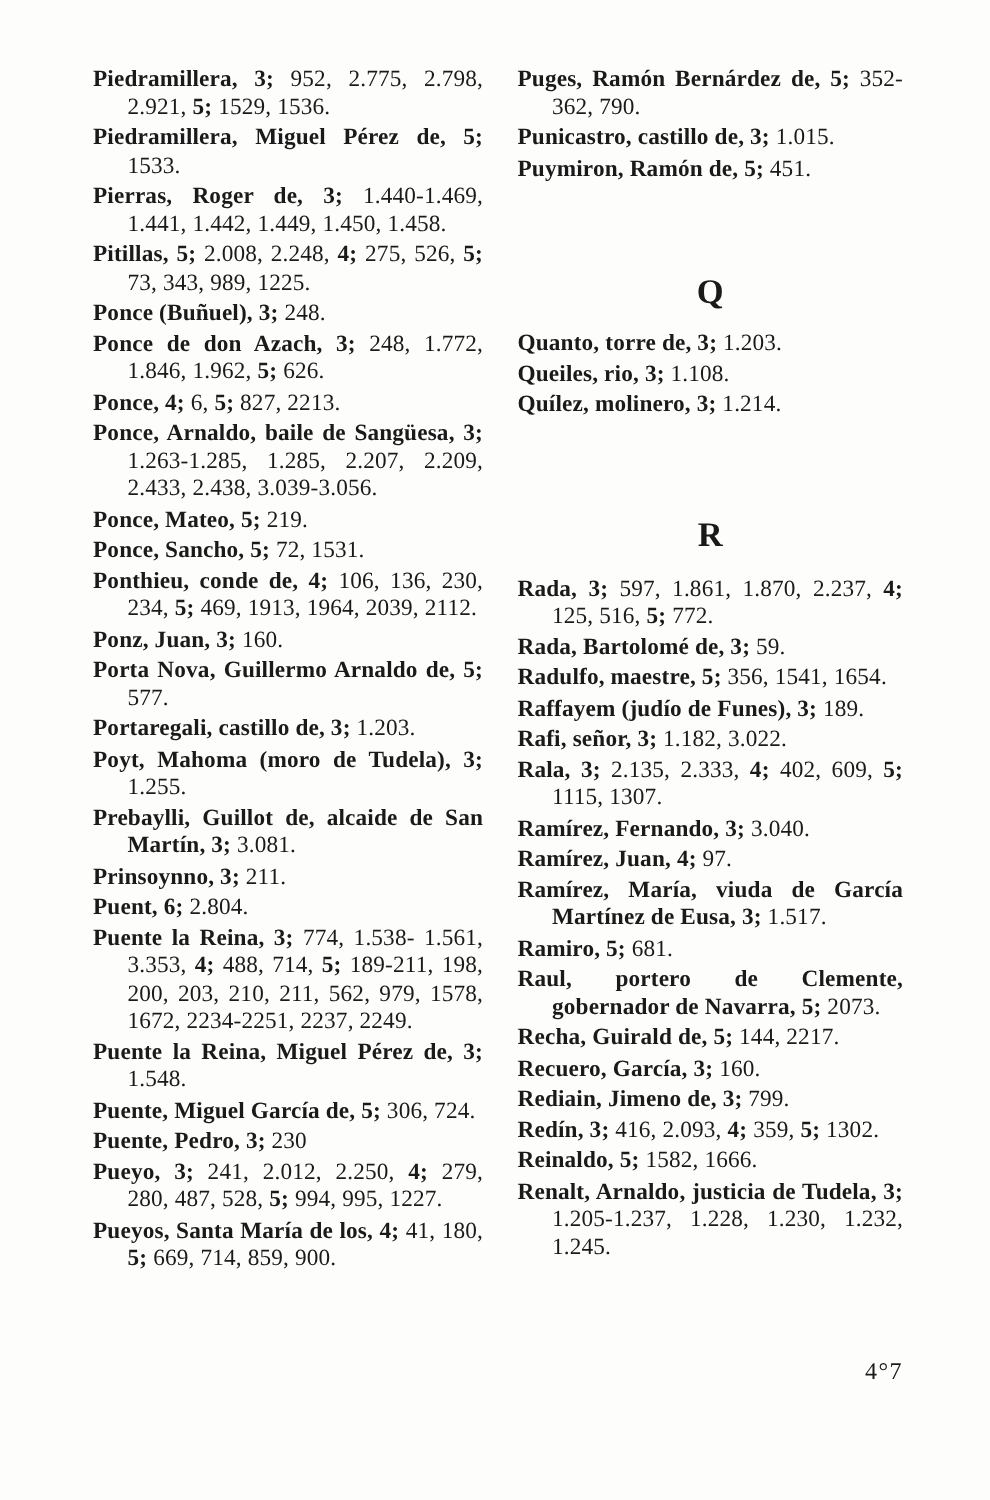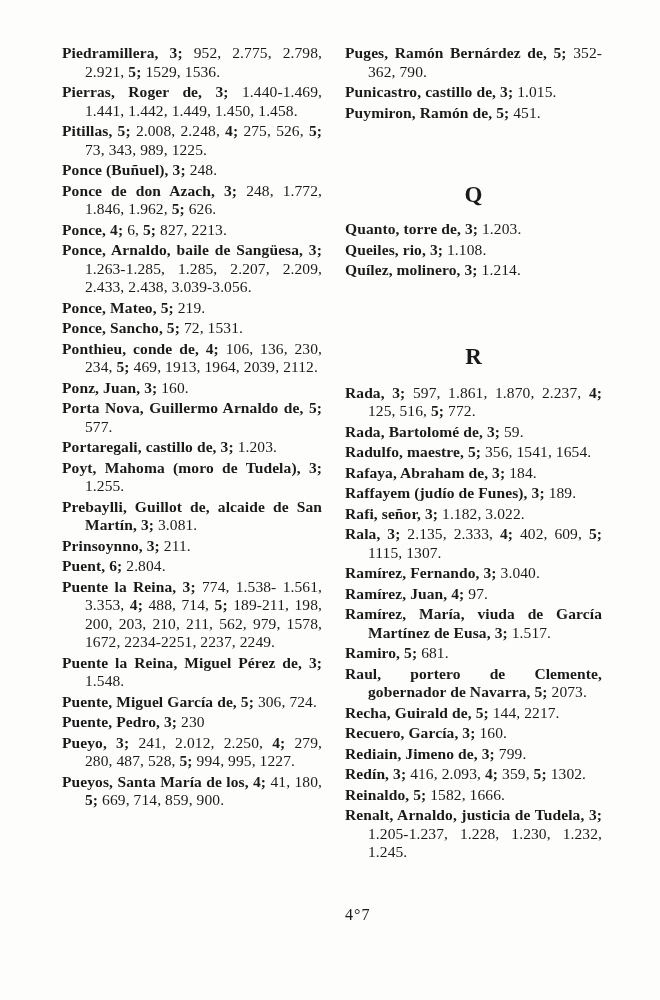--- a/index.html
+++ b/index.html
@@ -54,30 +54,32 @@
   }
   h2[data-name="section-header-r"] {
     margin-top: 64px;
     margin-bottom: 14px;
   }
   .page-number {
     position: absolute;
     top: 906px;
     left: 345px;
     width: 257px;
+    text-align: right;
     font-size: 16px;
     letter-spacing: 1px;
   }
 </style>
 </head>
 <body style="background: rgb(253, 253, 251); color: rgb(26, 26, 26);">
 
 <div class="page" data-name="book-page">
   <div class="column column-left" data-name="left-column">
       <p class="entry" data-name="index-entry"><span class="b" data-name="entry-headword">Piedramillera, 3;</span><span data-name="entry-references"> 952, 2.775, 2.798, 2.921, </span><span class="b" data-name="entry-headword">5;</span><span data-name="entry-references"> 1529, 1536.</span></p>
+      <p class="entry" data-name="index-entry"><span class="b" data-name="entry-headword">Piedramillera, Miguel Pérez de, 5;</span><span data-name="entry-references"> 1533.</span></p>
       <p class="entry" data-name="index-entry"><span class="b" data-name="entry-headword">Pierras, Roger de, 3;</span><span data-name="entry-references"> 1.440-1.469, 1.441, 1.442, 1.449, 1.450, 1.458.</span></p>
       <p class="entry" data-name="index-entry"><span class="b" data-name="entry-headword">Pitillas, 5;</span><span data-name="entry-references"> 2.008, 2.248, </span><span class="b" data-name="entry-headword">4;</span><span data-name="entry-references"> 275, 526, </span><span class="b" data-name="entry-headword">5;</span><span data-name="entry-references"> 73, 343, 989, 1225.</span></p>
       <p class="entry" data-name="index-entry"><span class="b" data-name="entry-headword">Ponce (Buñuel), 3;</span><span data-name="entry-references"> 248.</span></p>
       <p class="entry" data-name="index-entry"><span class="b" data-name="entry-headword">Ponce de don Azach, 3;</span><span data-name="entry-references"> 248, 1.772, 1.846, 1.962, </span><span class="b" data-name="entry-headword">5;</span><span data-name="entry-references"> 626.</span></p>
       <p class="entry" data-name="index-entry"><span class="b" data-name="entry-headword">Ponce, 4;</span><span data-name="entry-references"> 6, </span><span class="b" data-name="entry-headword">5;</span><span data-name="entry-references"> 827, 2213.</span></p>
       <p class="entry" data-name="index-entry"><span class="b" data-name="entry-headword">Ponce, Arnaldo, baile de Sangüesa, 3;</span><span data-name="entry-references"> 1.263-1.285, 1.285, 2.207, 2.209, 2.433, 2.438, 3.039-3.056.</span></p>
       <p class="entry" data-name="index-entry"><span class="b" data-name="entry-headword">Ponce, Mateo, 5;</span><span data-name="entry-references"> 219.</span></p>
       <p class="entry" data-name="index-entry"><span class="b" data-name="entry-headword">Ponce, Sancho, 5;</span><span data-name="entry-references"> 72, 1531.</span></p>
       <p class="entry" data-name="index-entry"><span class="b" data-name="entry-headword">Ponthieu, conde de, 4;</span><span data-name="entry-references"> 106, 136, 230, 234, </span><span class="b" data-name="entry-headword">5;</span><span data-name="entry-references"> 469, 1913, 1964, 2039, 2112.</span></p>
       <p class="entry" data-name="index-entry"><span class="b" data-name="entry-headword">Ponz, Juan, 3;</span><span data-name="entry-references"> 160.</span></p>
@@ -99,21 +101,20 @@
       <p class="entry" data-name="index-entry"><span class="b" data-name="entry-headword">Punicastro, castillo de, 3;</span><span data-name="entry-references"> 1.015.</span></p>
       <p class="entry" data-name="index-entry"><span class="b" data-name="entry-headword">Puymiron, Ramón de, 5;</span><span data-name="entry-references"> 451.</span></p>
       <h2 class="section-header" data-name="section-header-q">Q</h2>
       <p class="entry" data-name="index-entry"><span class="b" data-name="entry-headword">Quanto, torre de, 3;</span><span data-name="entry-references"> 1.203.</span></p>
       <p class="entry" data-name="index-entry"><span class="b" data-name="entry-headword">Queiles, rio, 3;</span><span data-name="entry-references"> 1.108.</span></p>
       <p class="entry" data-name="index-entry"><span class="b" data-name="entry-headword">Quílez, molinero, 3;</span><span data-name="entry-references"> 1.214.</span></p>
       <h2 class="section-header" data-name="section-header-r">R</h2>
       <p class="entry" data-name="index-entry"><span class="b" data-name="entry-headword">Rada, 3;</span><span data-name="entry-references"> 597, 1.861, 1.870, 2.237, </span><span class="b" data-name="entry-headword">4;</span><span data-name="entry-references"> 125, 516, </span><span class="b" data-name="entry-headword">5;</span><span data-name="entry-references"> 772.</span></p>
       <p class="entry" data-name="index-entry"><span class="b" data-name="entry-headword">Rada, Bartolomé de, 3;</span><span data-name="entry-references"> 59.</span></p>
       <p class="entry" data-name="index-entry"><span class="b" data-name="entry-headword">Radulfo, maestre, 5;</span><span data-name="entry-references"> 356, 1541, 1654.</span></p>
-      <p class="entry" data-name="index-entry"><span class="b" data-name="entry-headword">Rafaya, Abraham de, 3;</span><span data-name="entry-references"> 184.</span></p>
       <p class="entry" data-name="index-entry"><span class="b" data-name="entry-headword">Raffayem (judío de Funes), 3;</span><span data-name="entry-references"> 189.</span></p>
       <p class="entry" data-name="index-entry"><span class="b" data-name="entry-headword">Rafi, señor, 3;</span><span data-name="entry-references"> 1.182, 3.022.</span></p>
       <p class="entry" data-name="index-entry"><span class="b" data-name="entry-headword">Rala, 3;</span><span data-name="entry-references"> 2.135, 2.333, </span><span class="b" data-name="entry-headword">4;</span><span data-name="entry-references"> 402, 609, </span><span class="b" data-name="entry-headword">5;</span><span data-name="entry-references"> 1115, 1307.</span></p>
       <p class="entry" data-name="index-entry"><span class="b" data-name="entry-headword">Ramírez, Fernando, 3;</span><span data-name="entry-references"> 3.040.</span></p>
       <p class="entry" data-name="index-entry"><span class="b" data-name="entry-headword">Ramírez, Juan, 4;</span><span data-name="entry-references"> 97.</span></p>
       <p class="entry" data-name="index-entry"><span class="b" data-name="entry-headword">Ramírez, María, viuda de García Martínez de Eusa, 3;</span><span data-name="entry-references"> 1.517.</span></p>
       <p class="entry" data-name="index-entry"><span class="b" data-name="entry-headword">Ramiro, 5;</span><span data-name="entry-references"> 681.</span></p>
       <p class="entry" data-name="index-entry"><span class="b" data-name="entry-headword">Raul, portero de Clemente, gobernador de Navarra, 5;</span><span data-name="entry-references"> 2073.</span></p>
       <p class="entry" data-name="index-entry"><span class="b" data-name="entry-headword">Recha, Guirald de, 5;</span><span data-name="entry-references"> 144, 2217.</span></p>
       <p class="entry" data-name="index-entry"><span class="b" data-name="entry-headword">Recuero, García, 3;</span><span data-name="entry-references"> 160.</span></p>

